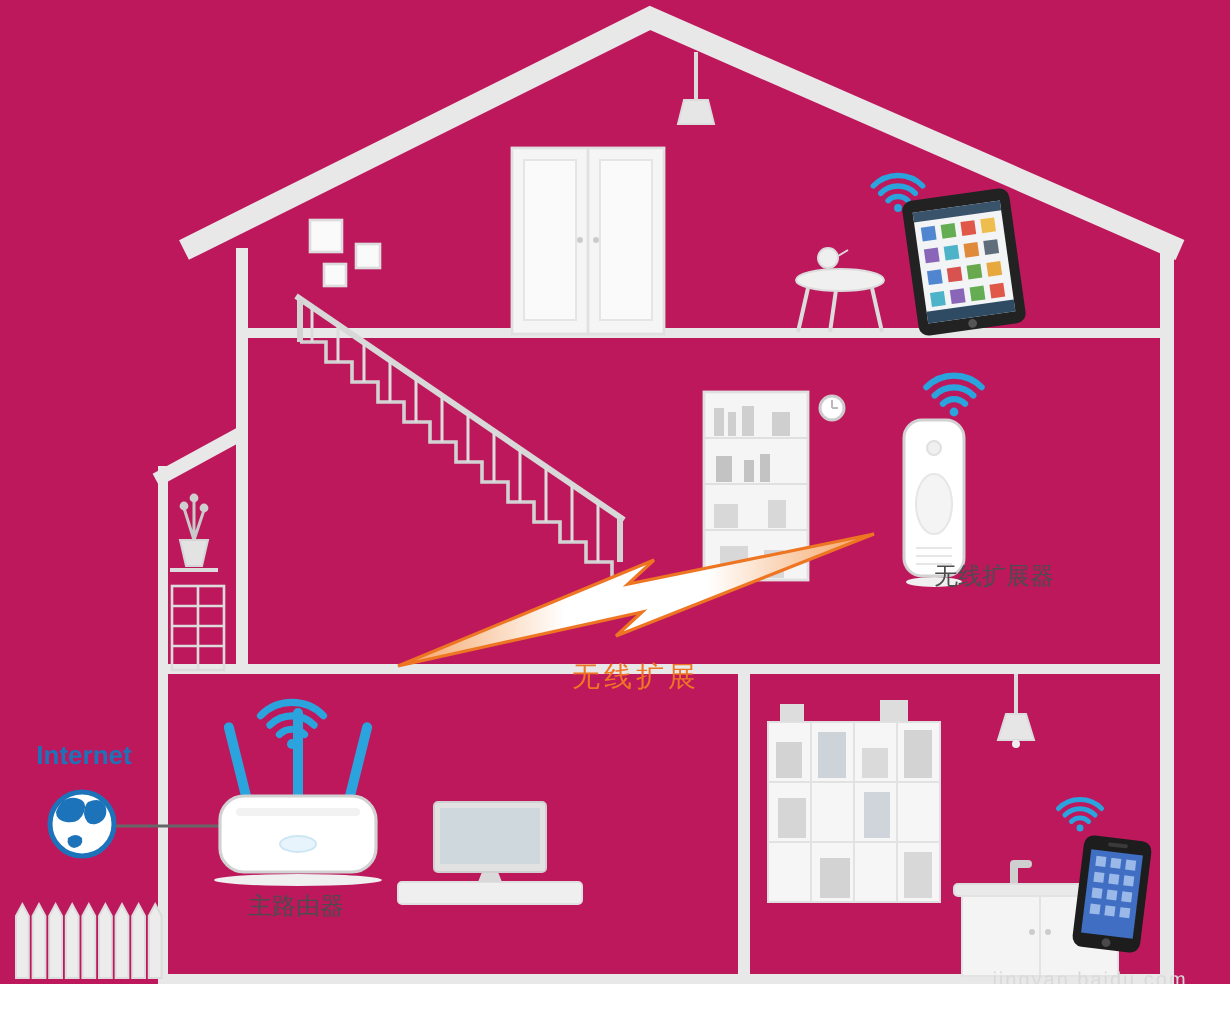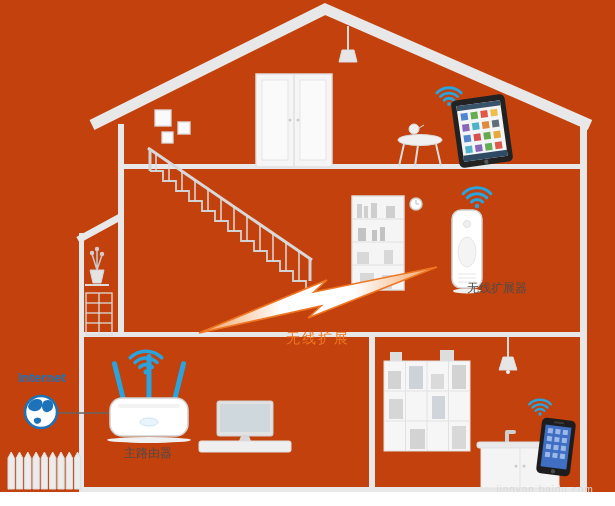--- a/index.html
+++ b/index.html
@@ -5,21 +5,21 @@
   :root{
     --wifi-blue:#2ba3dd;
     --internet-blue:#1c73b9;
     --orange:#ee7623;
     --house-fill:#e8e8e8;
     --house-line:#dcdcdc;
     --text-dark:#4c4c4c;
     --watermark-gray:#d9d9d9;
   }
   html,body{margin:0;padding:0;background:#fff;}
-  .stage{width:615px;height:492px;position:relative;background:#c2410c;overflow:hidden;
+  .stage{width:615px;height:492px;position:relative;background:#be185d;overflow:hidden;
          font-family:"Liberation Sans",sans-serif;}
   text{font-family:"Liberation Sans",sans-serif;}
   .t-internet{fill:var(--internet-blue);font-size:13px;font-weight:700;}
   .t-dark{fill:var(--text-dark);font-size:12px;}
   .t-orange{fill:var(--orange);font-size:14px;letter-spacing:2px;}
   .t-watermark{fill:var(--watermark-gray);font-size:10px;letter-spacing:1px;}
   .house{fill:var(--house-fill);}
   .roofline{stroke:var(--house-fill);stroke-width:11;fill:none;stroke-linejoin:miter;}
   .furn{fill:#f5f5f5;stroke:#e0e0e0;stroke-width:1.4;}
   .wifi-arc{fill:none;stroke:var(--wifi-blue);stroke-width:3.4;stroke-linecap:round;}

